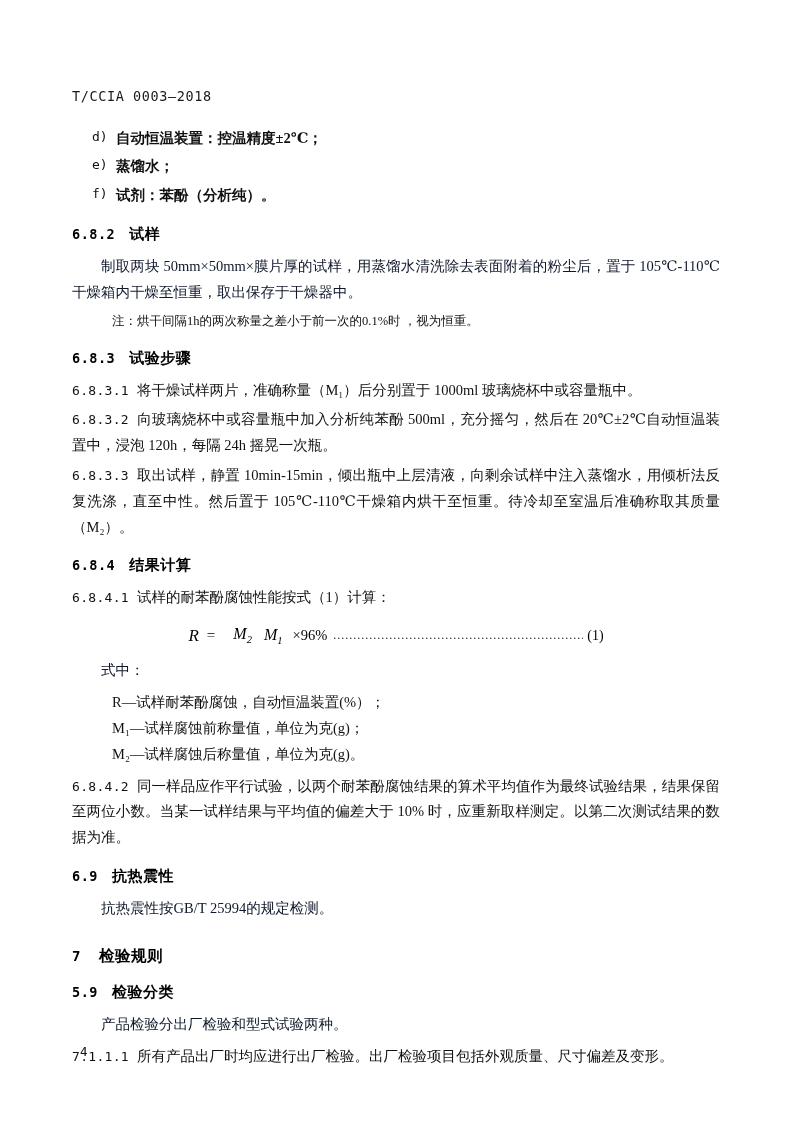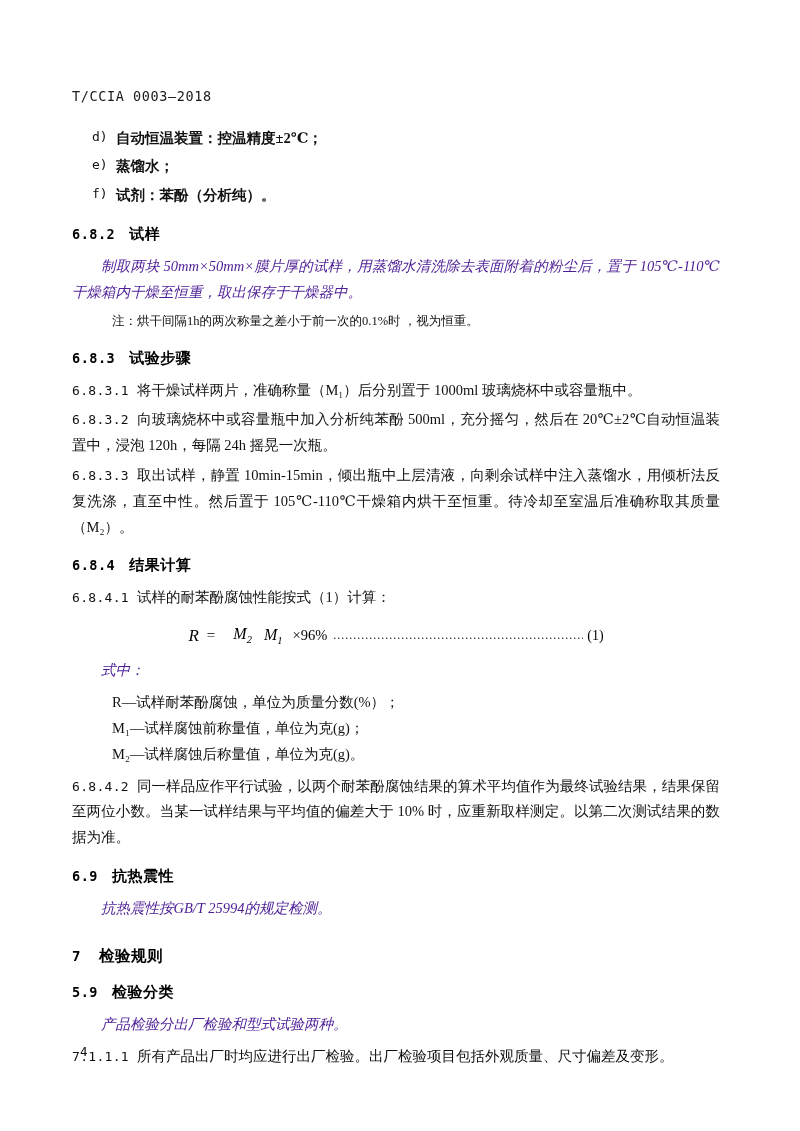--- a/index.html
+++ b/index.html
@@ -72,23 +72,22 @@
   }
   h3.sec.big .num {
     font-size: 14px;
     margin-right: 18px;
   }
   p.para {
     font-size: 14.5px;
     line-height: 1.78;
     margin: 0 0 6px 0;
     text-align: justify;
-    color: #4c1d95;
+    color: #0f172a;
     text-indent: 2em;
-    font-style: italic;
   }
   p.numbered {
     font-size: 14.5px;
     line-height: 1.78;
     margin: 0 0 4px 0;
     text-align: justify;
     color: #111;
     text-indent: 0;
     padding-left: 0;
   }
@@ -251,21 +250,21 @@
           <span class="bot"><span>M</span><span class="sub">1</span></span>
         </span>
         <span class="pct">×96%</span>
       </span>
       <span class="dots">..................................................................</span>
       <span class="eqno">(1)</span>
     </div>
 
     <p class="para">式中：</p>
     <div class="defs">
-      <p>R—试样耐苯酚腐蚀，单位为质量分数(%）；</p>
+      <p>R—试样耐苯酚腐蚀，自动恒温装置(%）；</p>
       <p>M₁—试样腐蚀前称量值，单位为克(g)；</p>
       <p>M₂—试样腐蚀后称量值，单位为克(g)。</p>
     </div>
 
     <p class="numbered">
       <span class="num">6.8.4.2</span><span>同一样品应作平行试验，以两个耐苯酚腐蚀结果的算术平均值作为最终试验结果，结果保留至两位小数。当某一试样结果与平均值的偏差大于 10% 时，应重新取样测定。以第二次测试结果的数据为准。</span>
     </p>
 
     <h3 class="sec">
       <span class="num">6.9</span><span>抗热震性</span>

